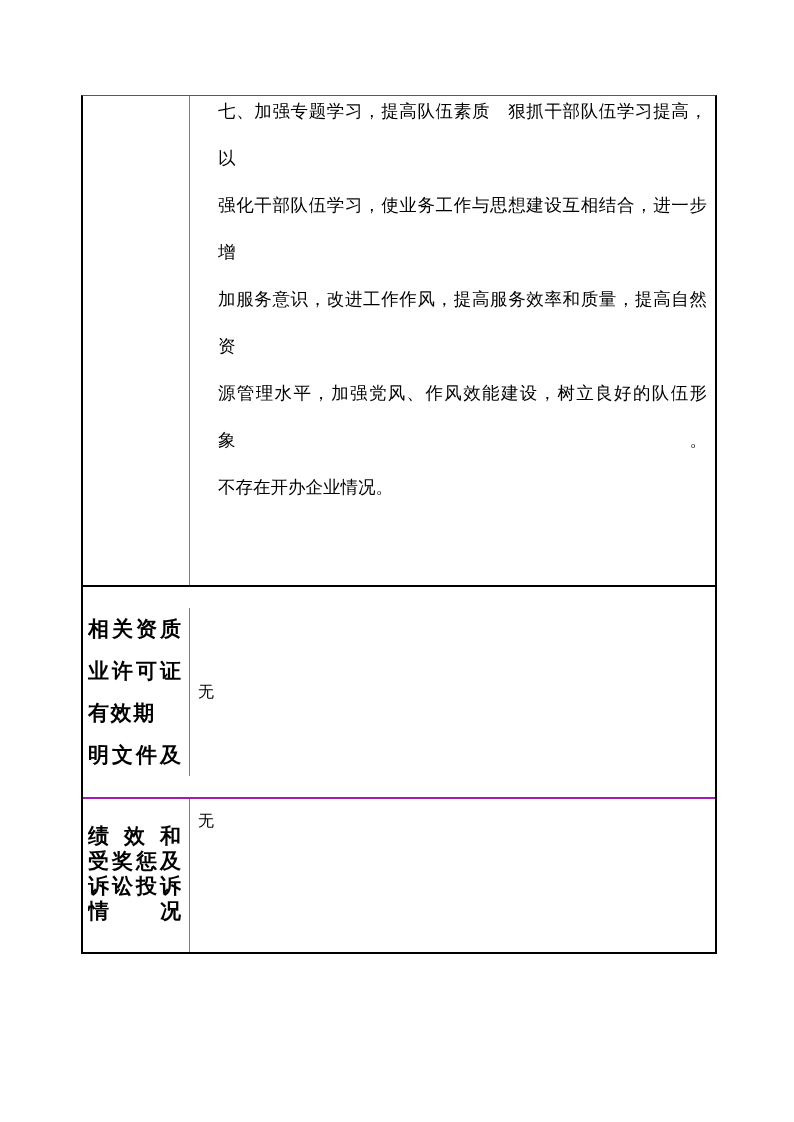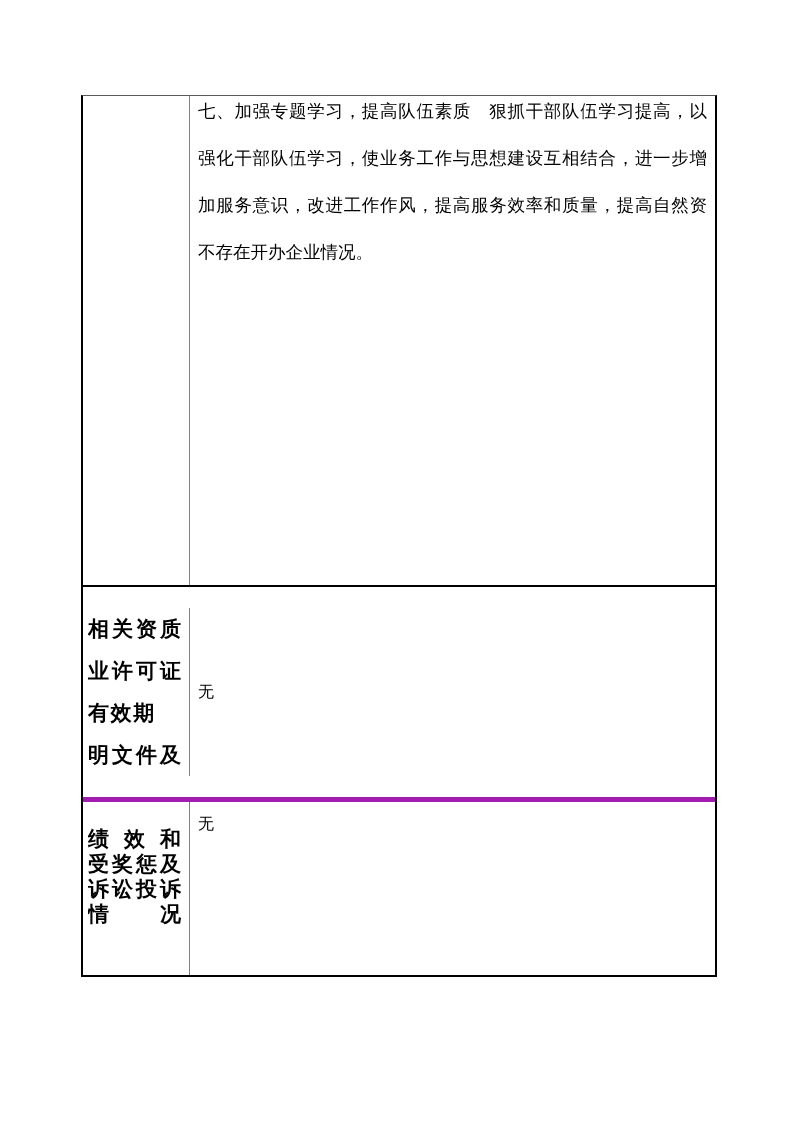--- a/index.html
+++ b/index.html
@@ -26,23 +26,23 @@
     border-left: 2px solid #000000;
     border-right: 2px solid #000000;
     border-top: 1px solid #5a5a5a;
     border-bottom: 2px solid #000000;
     background: #ffffff;
   }
   .t-row {
     display: flex;
     box-sizing: border-box;
   }
-  .t-row.r1 { height: 489px; }
+  .t-row.r1 { height: 489px; gap: 20px; }
   .t-row.r2 { height: 212px; border-top: 2px solid #000000; align-items: center; }
-  .t-row.r3 { height: 178px; border-top: 5px solid #a21caf; }
+  .t-row.r3 { height: 155px; border-top: 2px solid #a21caf; }
 
   .label-cell {
     width: 107px;
     box-sizing: border-box;
     border-right: 1px solid #808080;
     padding: 0 8px 0 5px;
     font-weight: 700;
     font-size: 21px;
     overflow: hidden;
   }
@@ -83,20 +83,21 @@
 <div class="page">
   <div class="doc-table">
 
     <div class="t-row r1">
       <div class="label-cell"></div>
       <div class="content-cell">
         <div class="lines-wrap">
           <div class="tline">七、加强专题学习，提高队伍素质　狠抓干部队伍学习提高，以</div>
           <div class="tline">强化干部队伍学习，使业务工作与思想建设互相结合，进一步增</div>
           <div class="tline">加服务意识，改进工作作风，提高服务效率和质量，提高自然资</div>
+          <div class="tline">源管理水平，加强党风、作风效能建设，树立良好的队伍形象。</div>
           <div class="tline no-spread">不存在开办企业情况。</div>
         </div>
       </div>
     </div>
 
     <div class="t-row r2">
       <div class="label-cell">
         <div class="tline">相关资质</div>
         <div class="tline">业许可证</div>
         <div class="tline no-spread">有效期</div>

